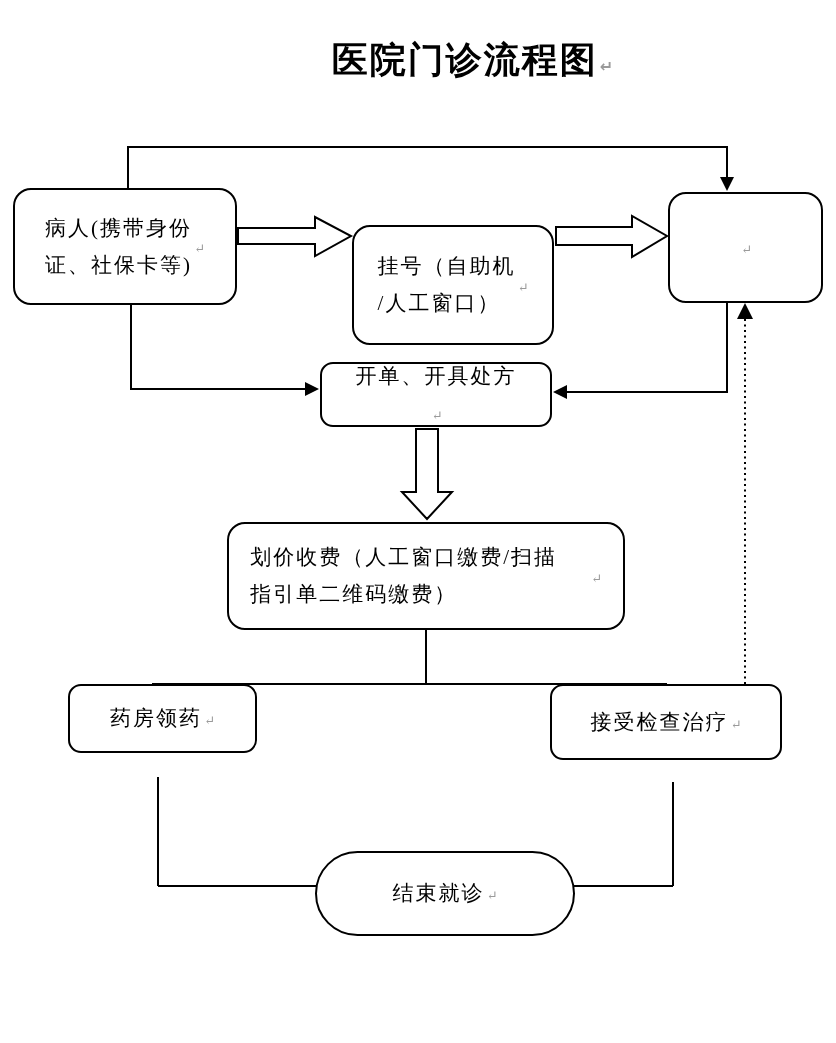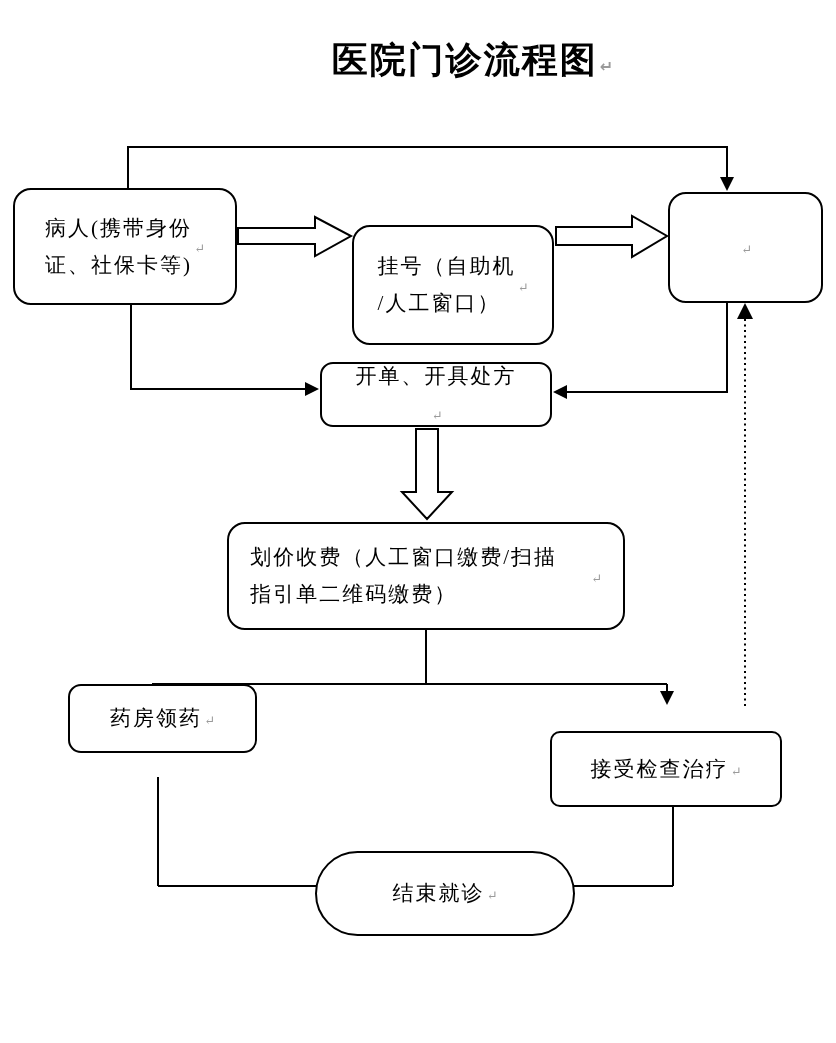--- a/index.html
+++ b/index.html
@@ -59,21 +59,21 @@
   }
   .title .pmark { font-size: 16px; top: 0; }
 
   
   .n-patient   { left: 13px;  top: 188px; width: 224px; height: 117px; }
   .n-register  { left: 352px; top: 204px; width: 202px; height: 120px; margin-top: 21px; }
   .n-doctor    { left: 668px; top: 192px; width: 155px; height: 111px; }
   .n-prescribe { left: 320px; top: 362px; width: 232px; height: 65px; flex-direction: column;  }
   .n-pay       { left: 227px; top: 522px; width: 398px; height: 108px; gap: 32px; }
   .n-pharmacy  { left: 68px;  top: 684px; width: 189px; height: 69px;  }
-  .n-treatment { left: 550px; top: 731px; width: 232px; height: 76px; border-radius: 10px;  }
+  .n-treatment { left: 550px; top: 684px; width: 232px; height: 76px;  }
   .n-end       { left: 315px; top: 851px; width: 260px; height: 85px;  }
 </style>
 </head>
 <body>
 
 <div class="canvas">
 
   <div class="title"><span>医院门诊流程图</span><span class="pmark">↵</span></div>
 
   <svg class="connector-layer" viewBox="0 0 836 1043" xmlns="http://www.w3.org/2000/svg">

